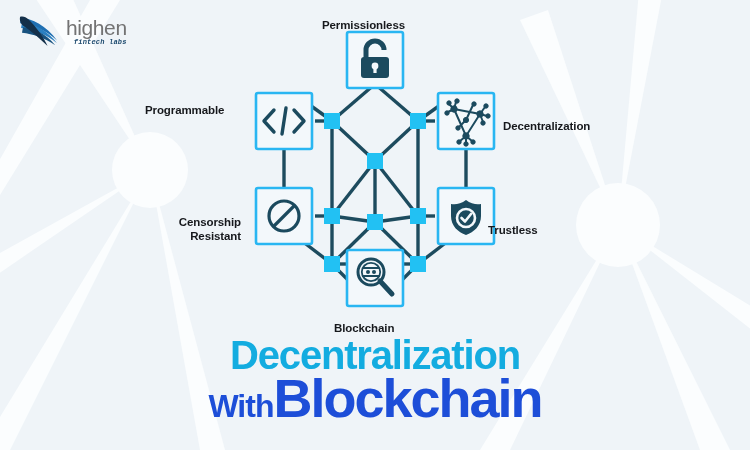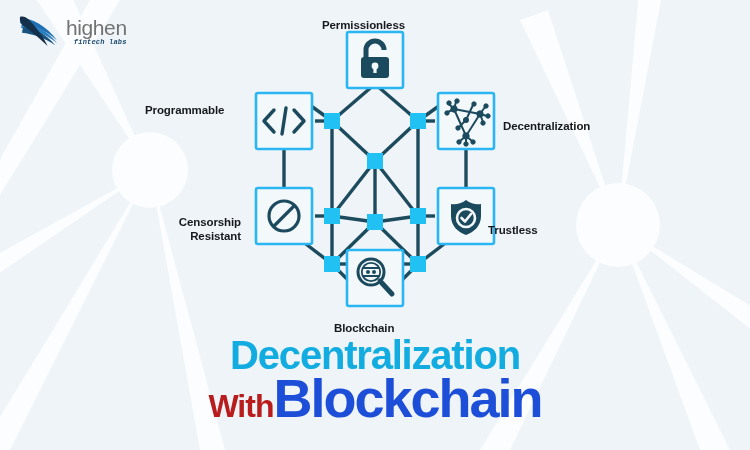--- a/index.html
+++ b/index.html
@@ -61,21 +61,21 @@
   #line1 {
     font-size:40px; font-weight:bold; color:#13ace0;
     letter-spacing:-1.2px; line-height:0.95;
     display:block;
   }
   #line2 {
     display:block; line-height:0.98; margin-top:-2px;
     white-space:nowrap;
   }
   #word-with {
-    font-size:32px; font-weight:bold; color:#b91c1c;
+    font-size:32px; font-weight:bold; color:#1d4ed8;
     letter-spacing:-1px; vertical-align:baseline;
   }
   #word-blockchain {
     font-size:54px; font-weight:bold; color:#1d4ed8;
     letter-spacing:-2px; vertical-align:baseline;
   }
 </style>
 </head>
 <body>
 

